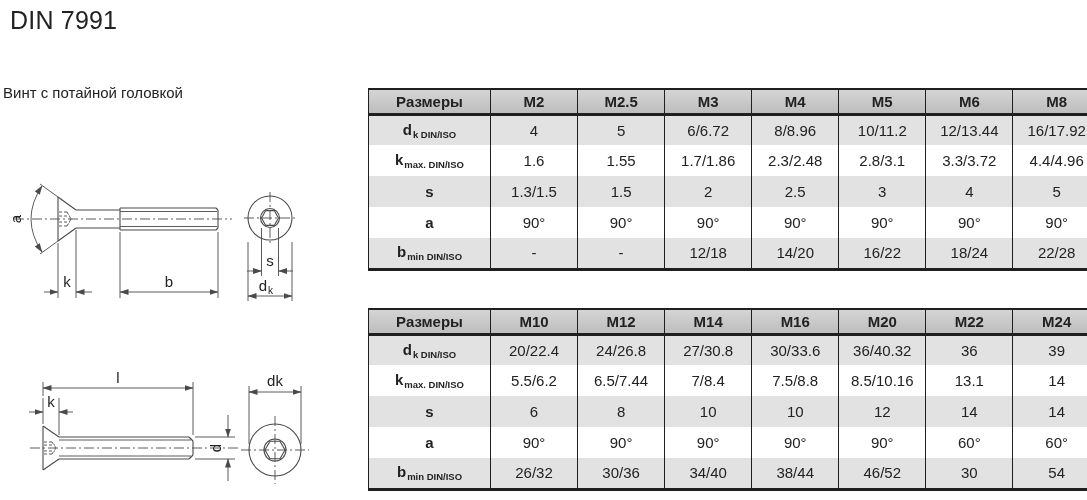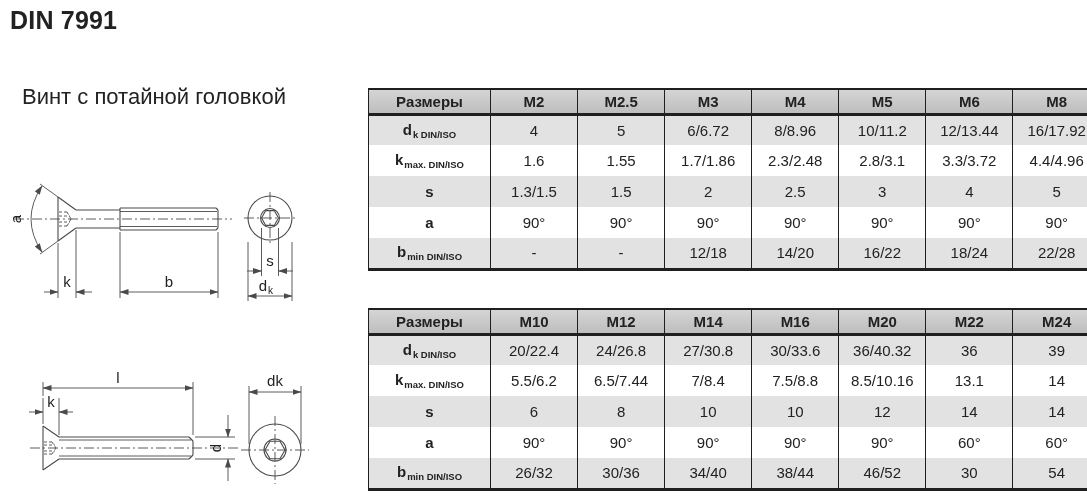--- a/index.html
+++ b/index.html
@@ -5,22 +5,22 @@
   :root{
     --header-bg:#bdbdbd; --header-bg-light:#d4d4d4; --row-alt-bg:#e2e2e2;
     --row-bg:#ffffff; --border:#1f1f1f; --text:#222222; --line:#4a4a4a;
   }
   *{box-sizing:border-box;}
   html,body{margin:0;padding:0;}
   body{
     width:1087px;height:500px;position:relative;background:#fff;overflow:hidden;
     font-family:"Liberation Sans",sans-serif;color:var(--text);
   }
-  .titleblock{position:absolute;left:10px;top:5px;font-size:25px;font-weight:bold;line-height:31px;letter-spacing:.2px;}
-  .subtitle{position:absolute;left:22px;top:84px;font-size:22px;}
+  .titleblock{position:absolute;left:10px;top:5px;font-size:25px;font-weight:normal;line-height:31px;letter-spacing:.2px;}
+  .subtitle{position:absolute;left:3px;top:84px;font-size:15px;}
 
   table{
     position:absolute;left:368px;width:732px;border-collapse:collapse;table-layout:fixed;
     border-left:1px solid var(--border);border-bottom:3px solid var(--border);
   }
   #table1{top:88px;} #table2{top:308px;}
   th,td{text-align:center;vertical-align:middle;padding:0;border-right:1px solid var(--border);font-size:15px;}
   th:last-child,td:last-child{border-right:none;}
   th:first-child,td:first-child{width:122px;}
   thead th{

